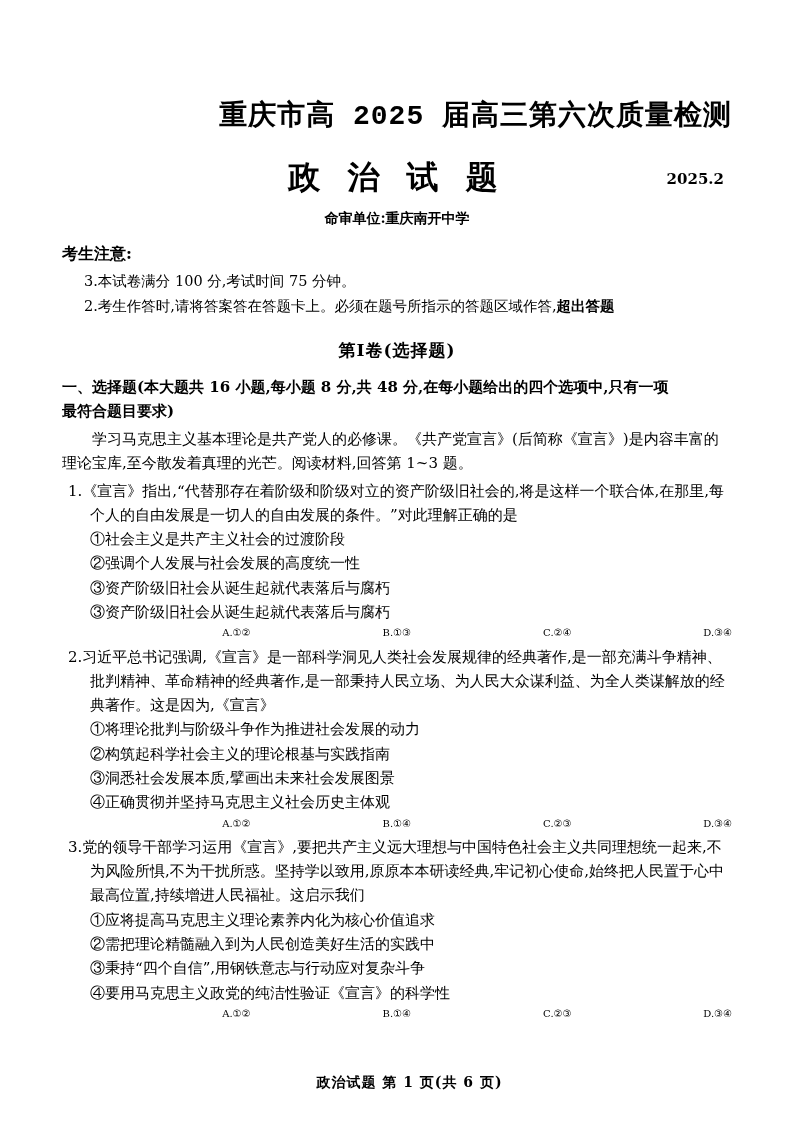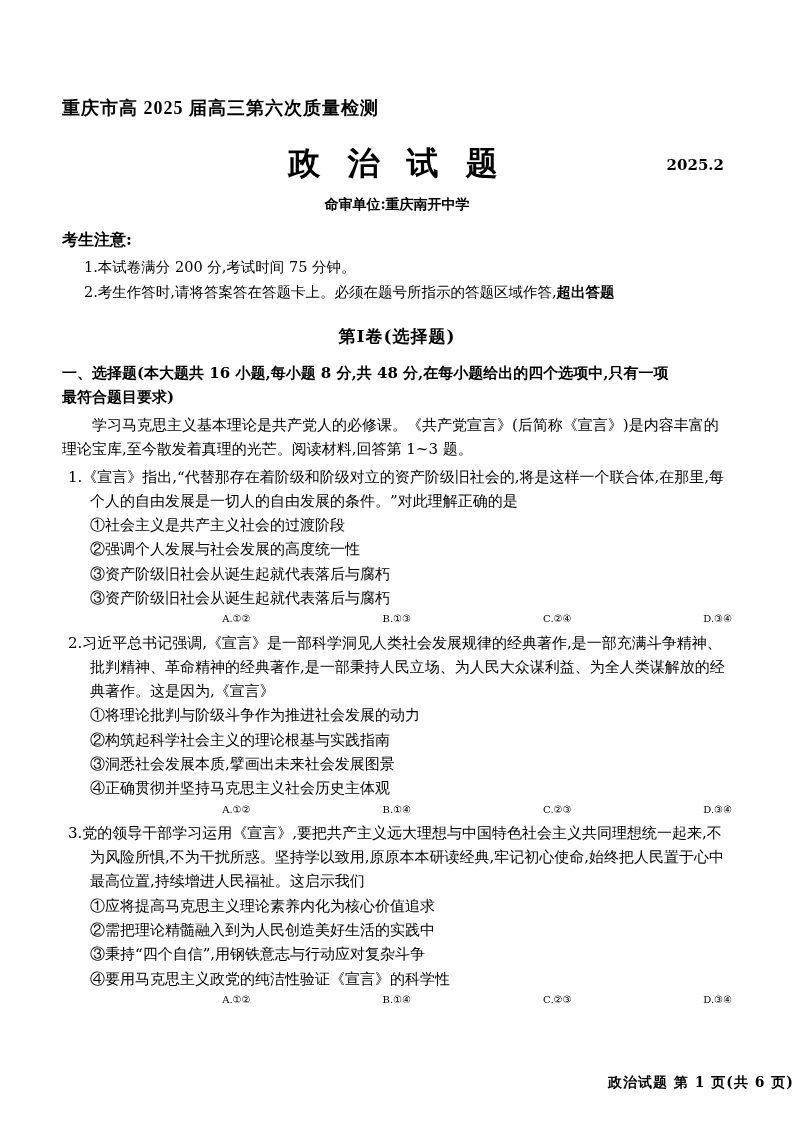--- a/index.html
+++ b/index.html
@@ -16,26 +16,26 @@
     overflow: hidden;
   }
   .page {
     position: relative;
     width: 794px;
     height: 1122px;
     box-sizing: border-box;
     padding: 78px 62px 0 62px;
   }
   .doc-title {
-    text-align: left;
-    font-size: 18px;
+    text-align: right;
+    font-size: 28px;
     font-weight: bold;
     letter-spacing: 1px;
     margin: 18px 0 0 0;
-    font-family: Liberation Serif, serif;
+    font-family: Liberation Mono, monospace;
   }
   .subject-row {
     position: relative;
     margin-top: 22px;
     height: 38px;
   }
   .subject-title {
     text-align: center;
     font-size: 32px;
     font-weight: bold;
@@ -141,21 +141,21 @@
     text-align: right;
   }
   .answer-row > div {
     width: 25%;
   }
   .footer {
     position: absolute;
     left: 0;
     right: 0;
     bottom: 30px;
-    text-align: right;
+    text-align: center;
     font-size: 14px;
     font-weight: bold;
     font-family: "DejaVu Serif", "Liberation Serif", serif;
     letter-spacing: 1px;
     padding-left: 25px;
   }
 </style>
 </head>
 <body>
 
@@ -166,21 +166,21 @@
   <div class="subject-row">
     <div class="subject-title">政 治 试 题</div>
     <div class="exam-date">2025.2</div>
   </div>
 
   <div class="org-line">命审单位:重庆南开中学</div>
 
   <div class="notice-title">考生注意:</div>
 
   <div class="notice-list">
-    <div class="notice-item">1.本试卷满分 200 分,考试时间 75 分钟。</div>
+    <div class="notice-item">3.本试卷满分 100 分,考试时间 75 分钟。</div>
     <div class="notice-item"><span>2.考生作答时,请将答案答在答题卡上。必须在题号所指示的答题区域作答,</span><span class="bold-seg">超出答题</span></div>
   </div>
 
   <div class="section-head">第Ⅰ卷(选择题)</div>
 
   <div class="part-head">
     <div>一、选择题(本大题共 16 小题,每小题 8 分,共 48 分,在每小题给出的四个选项中,只有一项</div>
     <div>最符合题目要求)</div>
   </div>
 

